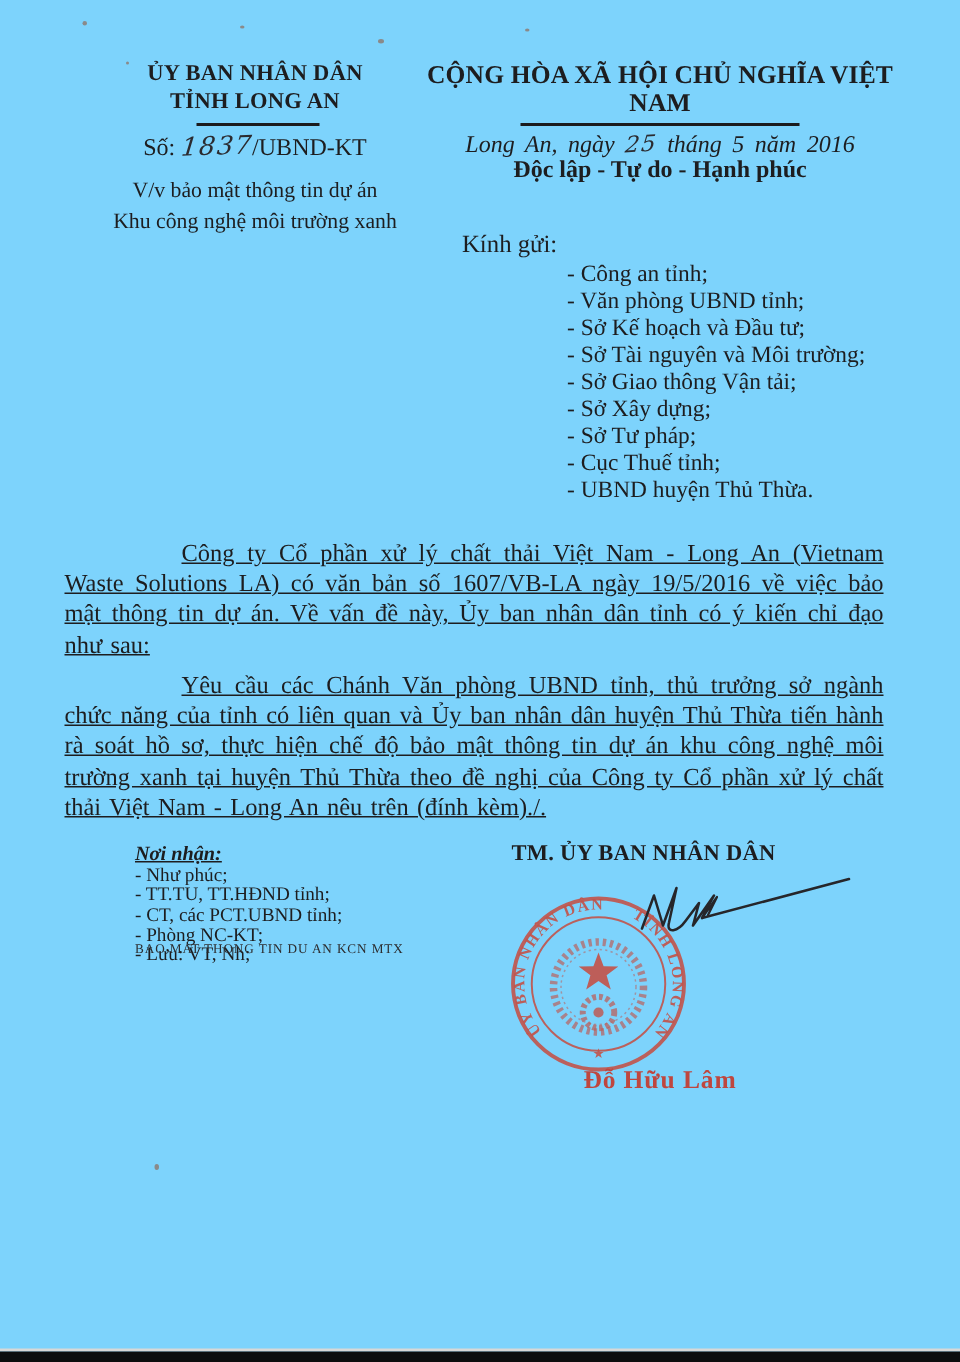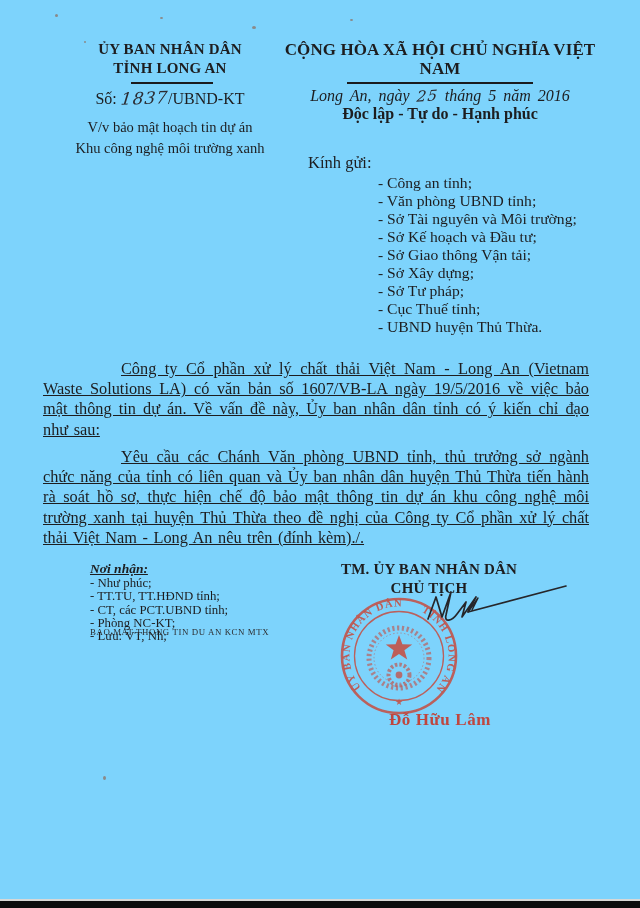--- a/index.html
+++ b/index.html
@@ -82,42 +82,42 @@
     <div>TỈNH LONG AN</div>
   </div>
   <div class="abs org-underline"></div>
 
   <div class="abs doc-number">
     <span>Số:</span>
     <span class="hand">1837</span><span>/UBND-KT</span>
   </div>
 
   <div class="abs subject-block">
-    <div>V/v bảo mật hoạch tin dự án</div>
+    <div>V/v bảo mật thông tin dự án</div>
     <div>Khu công nghệ môi trường xanh</div>
   </div>
 
   <div class="abs motto-block">
     <div class="motto-line1">CỘNG HÒA XÃ HỘI CHỦ NGHĨA VIỆT NAM</div>
     <div class="motto-line2">Độc lập - Tự do - Hạnh phúc</div>
   </div>
   <div class="abs motto-underline"></div>
 
   <div class="abs dateline">
     <span>Long An, ngày</span>
     <span class="hand hand-day">25</span>
     <span>tháng 5 năm 2016</span>
   </div>
 
   <div class="abs salutation-label">Kính gửi:</div>
   <div class="abs recipient-list">
     <div>- Công an tỉnh;</div>
     <div>- Văn phòng UBND tỉnh;</div>
+    <div>- Sở Kế hoạch và Đầu tư;</div>
     <div>- Sở Tài nguyên và Môi trường;</div>
-    <div>- Sở Kế hoạch và Đầu tư;</div>
     <div>- Sở Giao thông Vận tải;</div>
     <div>- Sở Xây dựng;</div>
     <div>- Sở Tư pháp;</div>
     <div>- Cục Thuế tỉnh;</div>
     <div>- UBND huyện Thủ Thừa.</div>
   </div>
 
   <div class="abs para para1">Công ty Cổ phần xử lý chất thải Việt Nam - Long An (Vietnam Waste Solutions LA) có văn bản số 1607/VB-LA ngày 19/5/2016 về việc bảo mật thông tin dự án. Về vấn đề này, Ủy ban nhân dân tỉnh có ý kiến chỉ đạo như sau:</div>
   <div class="abs para para2">Yêu cầu các Chánh Văn phòng UBND tỉnh, thủ trưởng sở ngành chức năng của tỉnh có liên quan và Ủy ban nhân dân huyện Thủ Thừa tiến hành rà soát hồ sơ, thực hiện chế độ bảo mật thông tin dự án khu công nghệ môi trường xanh tại huyện Thủ Thừa theo đề nghị của Công ty Cổ phần xử lý chất thải Việt Nam - Long An nêu trên (đính kèm)./.</div>
 
@@ -126,21 +126,20 @@
     <div>- Như phúc;</div>
     <div>- TT.TU, TT.HĐND tỉnh;</div>
     <div>- CT, các PCT.UBND tỉnh;</div>
     <div>- Phòng NC-KT;</div>
     <div>- Lưu: VT, Nh;</div>
   </div>
   <div class="abs file-reference">BAO MAT THONG TIN DU AN KCN MTX</div>
 
   <div class="abs signer-block">
     <div>TM. ỦY BAN NHÂN DÂN</div>
-    <div>CHỦ TỊCH</div>
   </div>
 
   <div class="abs seal-wrap">
     <svg width="122" height="122" viewBox="0 0 122 122">
       <g stroke="#c2544b" fill="none" opacity="0.9">
         <circle cx="61" cy="61" r="57" stroke-width="2.6"></circle>
         <circle cx="61" cy="61" r="44.5" stroke-width="1.3"></circle>
 
         <circle cx="61" cy="63" r="30" stroke-width="5" stroke-dasharray="2.2 2.6" opacity="0.7"></circle>
         <circle cx="61" cy="63" r="25" stroke-width="1" stroke-dasharray="1.5 2.2" opacity="0.55"></circle>

